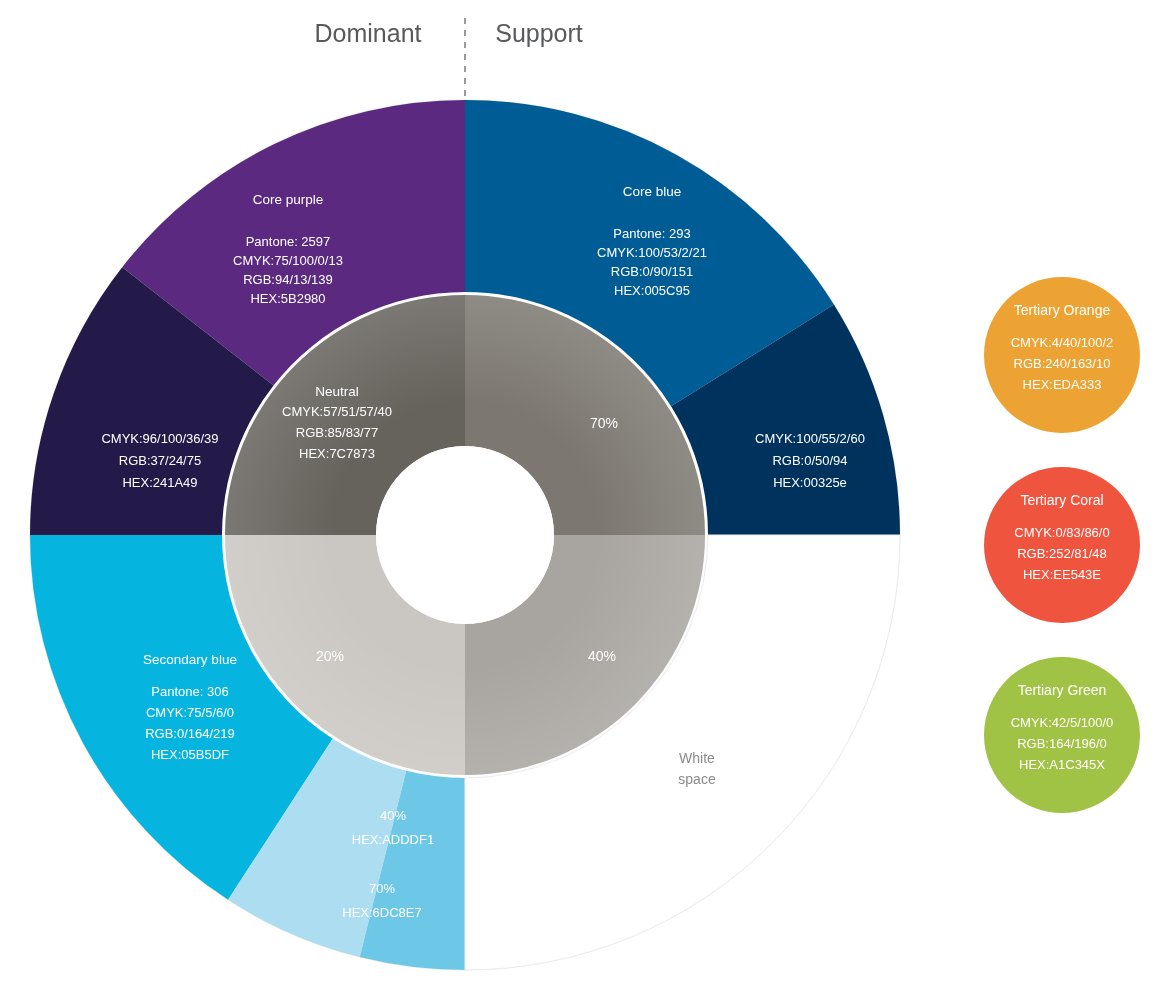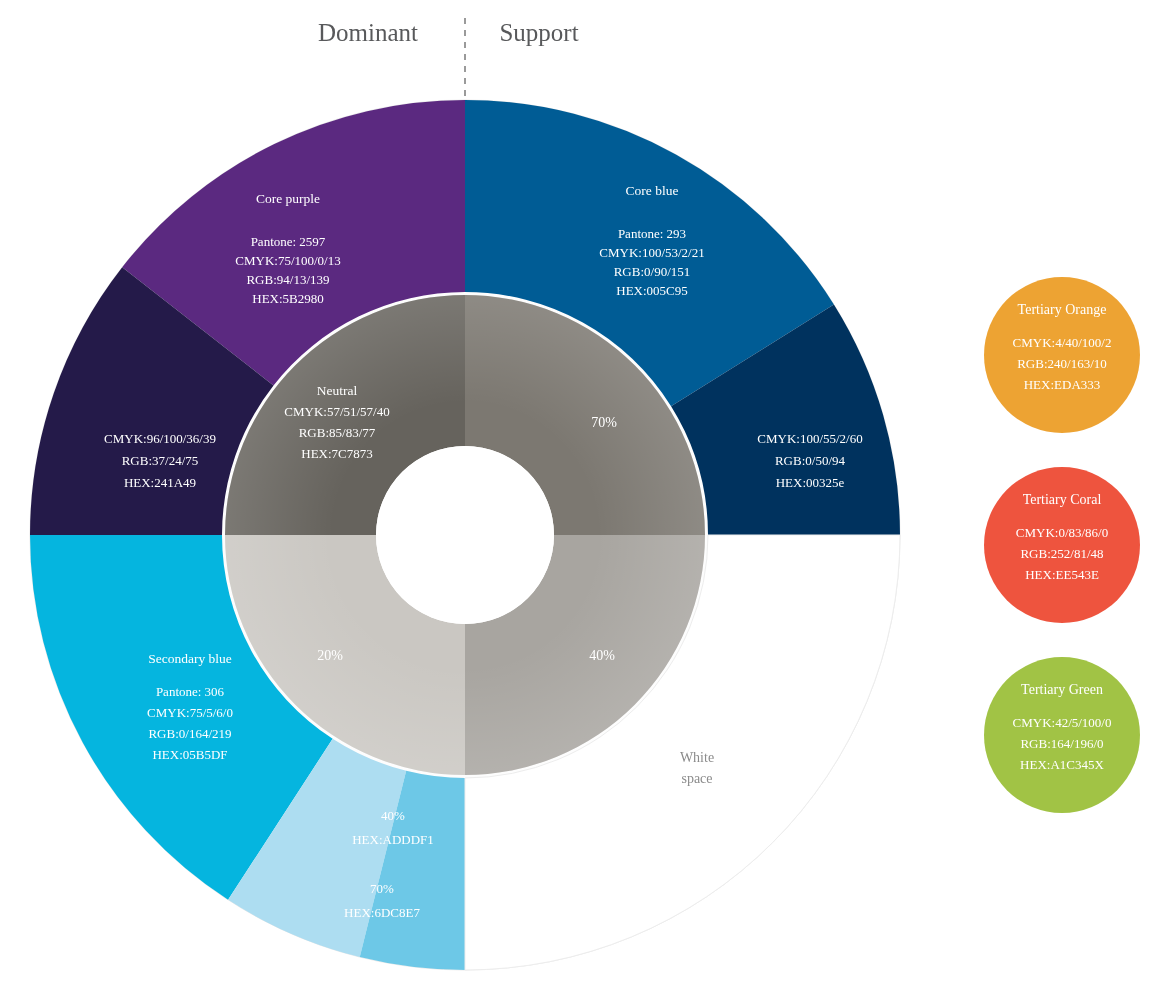--- a/index.html
+++ b/index.html
@@ -4,21 +4,21 @@
 <title>Brand Colour Palette Wheel</title>
 <style>
   html,body{margin:0;padding:0;}
   body{
     width:1167px;height:990px;
     background:#ffffff;
     font-family:"Liberation Sans","DejaVu Sans",sans-serif;
     overflow:hidden;
     position:relative;
   }
-  #stage{position:absolute;left:0;top:0;width:1167px;height:990px;font-family:Liberation Serif, serif;}
+  #stage{position:absolute;left:0;top:0;width:1167px;height:990px;}
   svg{display:block;}
   .hdr{
     font-size:25px;
     fill:#58595b;
   }
   .seg-title{font-size:13.5px;fill:#ffffff;}
   .seg-line{font-size:13px;fill:#ffffff;}
   .pct{font-size:14px;fill:#ffffff;}
   .ws{font-size:14px;fill:#8b8b8b;}
   .circ-title{font-size:14px;fill:#ffffff;}

